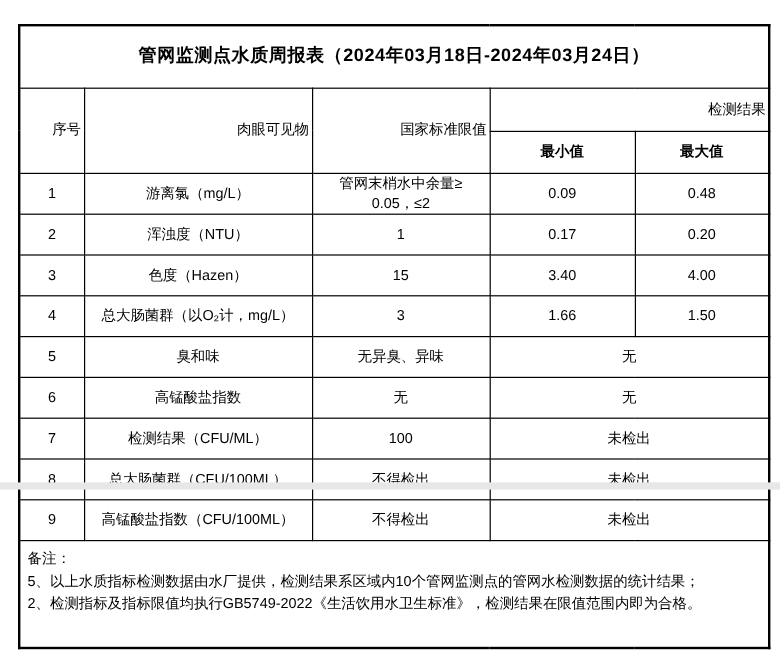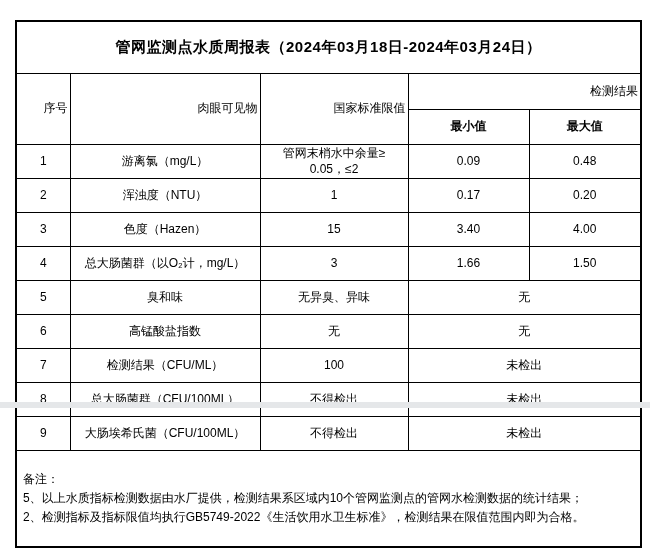--- a/index.html
+++ b/index.html
@@ -37,21 +37,21 @@
     letter-spacing: 0.5px;
   }
   tr.head-top td { height: 36px; text-align: right; }
   tr.head-bottom td { height: 35px; font-weight: bold; }
   tr.data-row td { height: 34px; }
   td.std-cell { white-space: pre-line; }
   tr.notes-row td {
     height: 90px;
     text-align: left;
     vertical-align: top;
-    padding: 19px 6px;
+    padding: 5px 6px;
   }
   .note-line { font-size: 12px; line-height: 19px; white-space: nowrap; }
 
   .bottom-strip {
     position: absolute;
     left: 0; bottom: 0;
     width: 650px; height: 6px;
     background: #e5e7e9;
   }
 </style>
@@ -133,21 +133,21 @@
       <td colspan="2">未检出</td>
     </tr>
     <tr class="data-row">
       <td>8</td>
       <td>总大肠菌群（CFU/100ML）</td>
       <td class="std-cell">不得检出</td>
       <td colspan="2">未检出</td>
     </tr>
     <tr class="data-row">
       <td>9</td>
-      <td>大肠埃希氏菌（CFU/100ML）</td>
+      <td>高锰酸盐指数（CFU/100ML）</td>
       <td class="std-cell">不得检出</td>
       <td colspan="2">未检出</td>
     </tr>
 
     <tr class="notes-row">
       <td colspan="5">
         <div class="note-line">备注：</div>
         <div class="note-line">5、以上水质指标检测数据由水厂提供，检测结果系区域内10个管网监测点的管网水检测数据的统计结果；</div>
         <div class="note-line">2、检测指标及指标限值均执行GB5749-2022《生活饮用水卫生标准》，检测结果在限值范围内即为合格。</div>
       </td>

